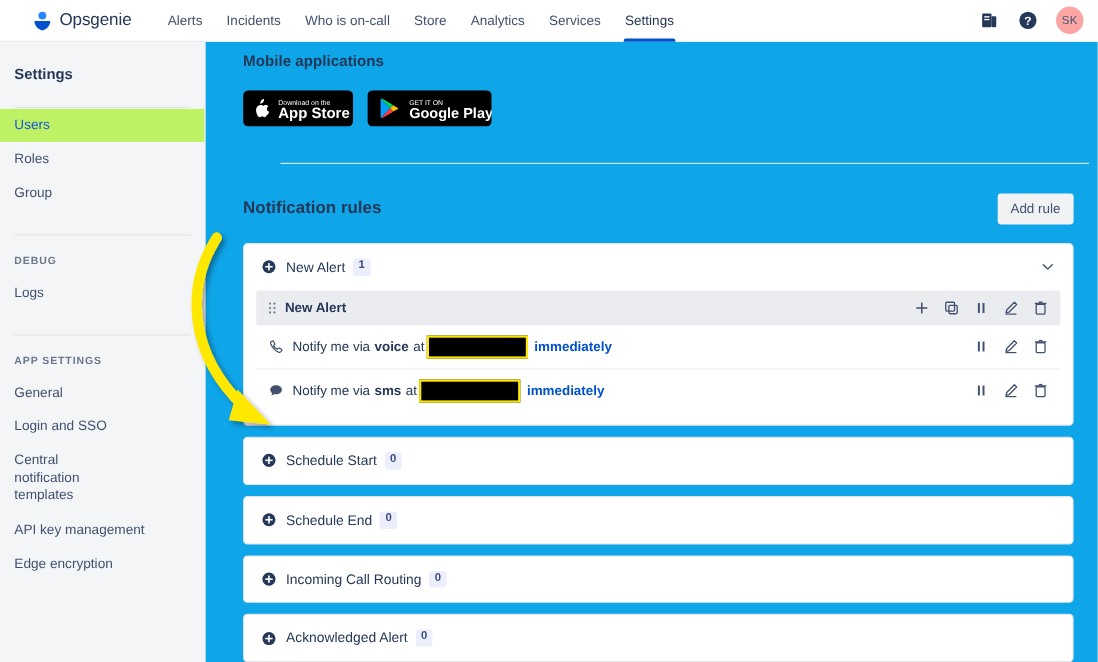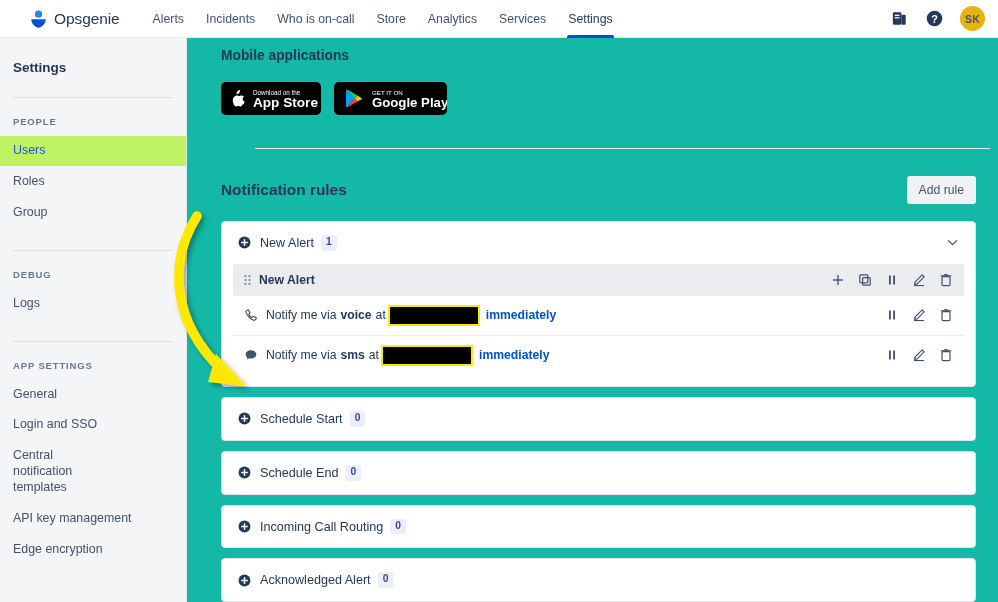--- a/index.html
+++ b/index.html
@@ -28,21 +28,21 @@
   }
   .navlink.active { color: #253858; }
   .navlink.active::after {
     content: ""; position: absolute; left: 10px; right: 10px; bottom: 0;
     height: 2.5px; background: #0052cc; border-radius: 2px 2px 0 0;
   }
   .topright { margin-left: auto; display: flex; align-items: center; gap: 16px; padding-right: 13px; }
   .ticon { width: 19px; height: 19px; display: block; cursor: pointer; }
   .avatar {
     width: 25px; height: 25px; border-radius: 50%;
-    background: #eab308; color: #42526e; font-size: 10.5px; font-weight: bold;
+    background: #fca5a5; color: #42526e; font-size: 10.5px; font-weight: normal;
     display: flex; align-items: center; justify-content: center; cursor: pointer;
     letter-spacing: .3px;
   }
 
   
   .sidebar {
     position: absolute; top: 38px; left: 0; width: 187px; height: 564px;
     background: #f4f5f7; border-right: 1px solid #e8eaee;
     padding-top: 22px; overflow: hidden;
   }
@@ -54,21 +54,21 @@
   }
   .side-item {
     font-size: 12.4px; color: #42526e; padding: 7px 13px; margin: 1px 0;
     cursor: pointer; line-height: 1.28;
   }
   .side-item.active { background: #bef264; color: #1a56db; font-weight: normal; }
 
   
   .main {
     position: absolute; top: 38px; left: 187px; width: 811px; height: 564px;
-    background: #14b8a6; overflow: hidden;
+    background: #0ea5e9; overflow: hidden;
   }
   .mobile-sec { padding: 10px 0 0 34px; }
   .sec-title { font-size: 13.8px; color: #253858; font-weight: bold; }
   .badges { display: flex; gap: 13px; margin-top: 19px; }
   .store-badge { height: 33px; display: block; cursor: pointer; }
   .main-sep { height: 1px; background: #e8eaee; margin: 33px 8px 0 34px; }
 
   
   .rules-sec { padding: 27px 22px 0 34px; }
   .rules-head { display: flex; align-items: center; }
@@ -165,21 +165,20 @@
         <text x="10" y="14.4" font-size="11.5" font-weight="bold" fill="#fff" text-anchor="middle" font-family="Liberation Sans, sans-serif">?</text>
       </svg>
       <div class="avatar">SK</div>
     </div>
   </div>
 
   <div class="sidebar">
     <div class="side-title">Settings</div>
     <div class="side-sep"></div>
 
-    <div class="side-group-label">PEOPLE</div>
     <div class="side-item active">Users</div>
     <div class="side-item">Roles</div>
     <div class="side-item">Group</div>
 
     <div class="side-sep"></div>
     <div class="side-group-label">DEBUG</div>
     <div class="side-item">Logs</div>
 
     <div class="side-sep"></div>
     <div class="side-group-label">APP SETTINGS</div>

